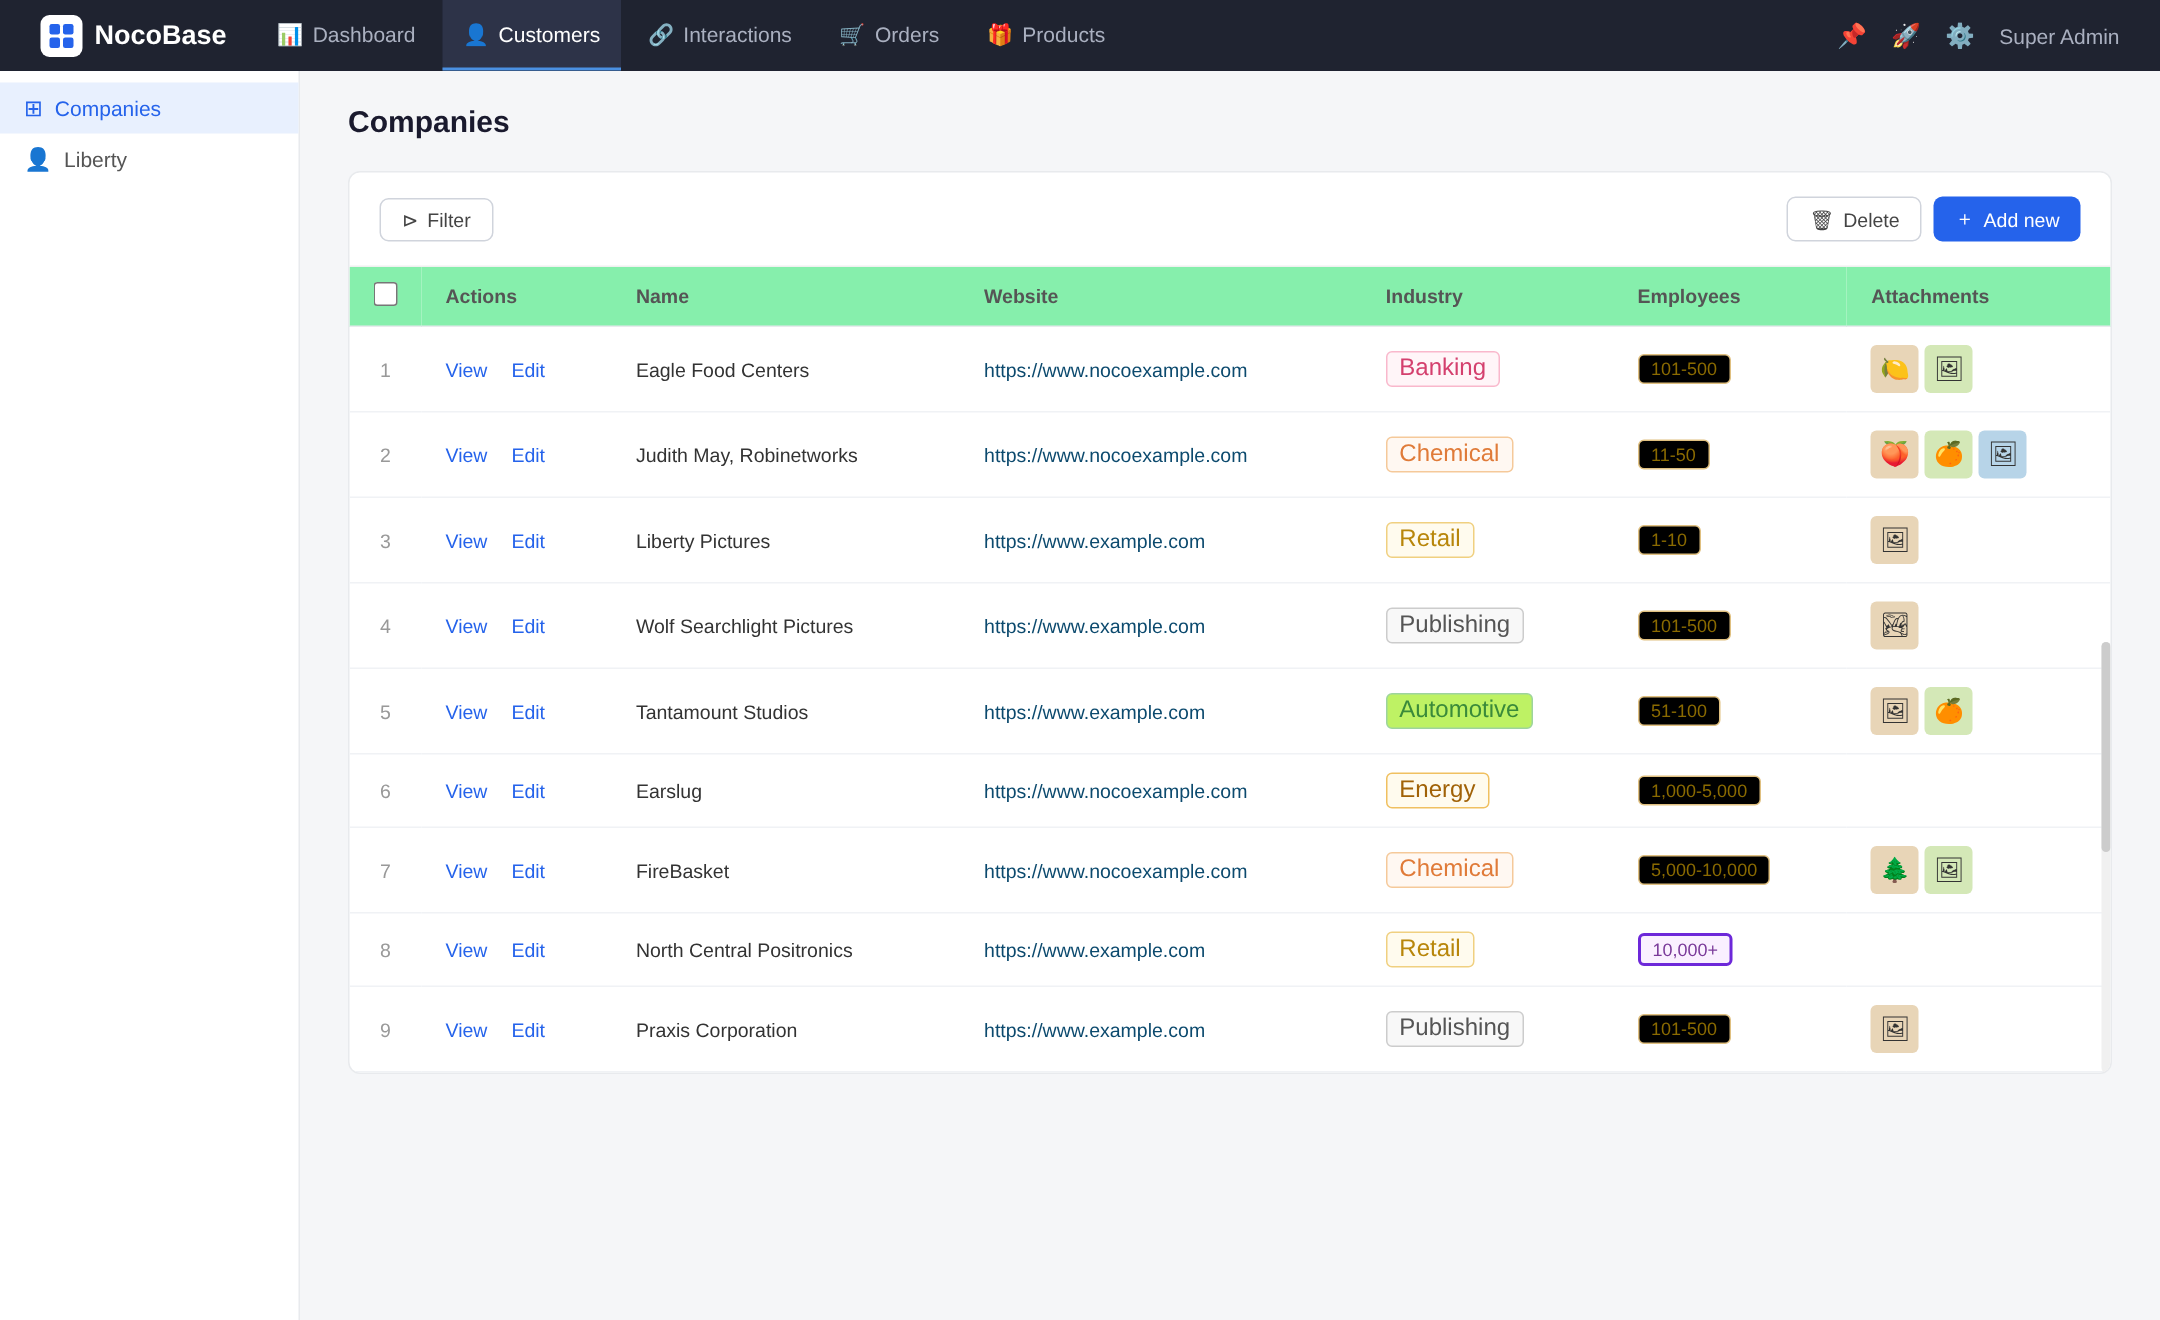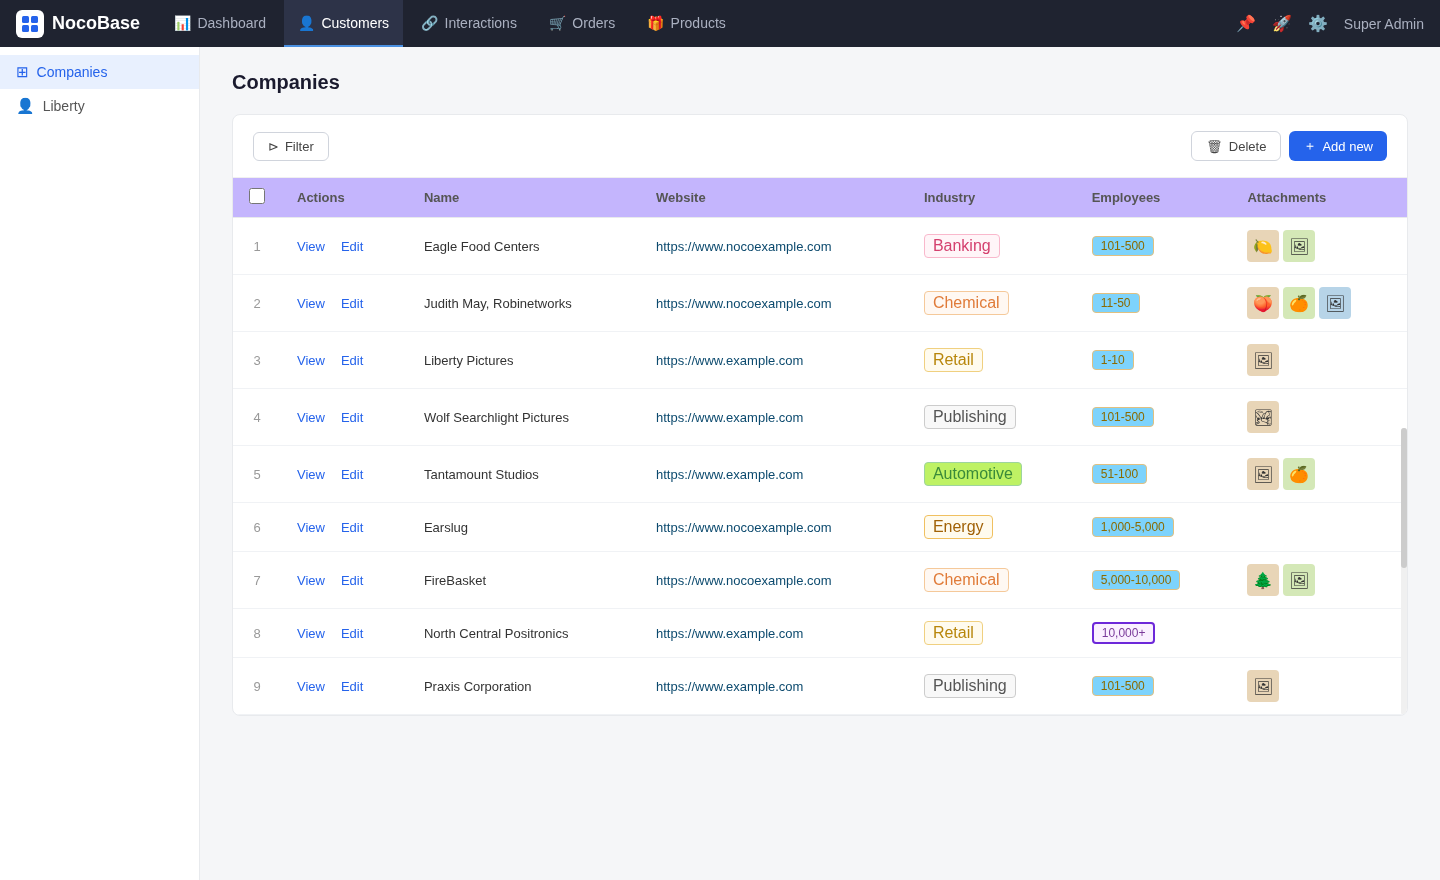--- a/index.html
+++ b/index.html
@@ -1,21 +1,21 @@
 <!DOCTYPE html>
 <html><head>
   <meta charset="utf-8">
   <style>
     * { box-sizing: border-box; margin: 0; padding: 0; }
     body { font-family: -apple-system, BlinkMacSystemFont, 'Segoe UI', sans-serif; font-size: 14px; background: #f5f6f8; color: #333; }
 
     
     .top-nav {
       display: flex; align-items: center; background: #1f2330; height: 47px;
-      padding: 0 16px; gap: 4px; position: fixed; top: 0; left: 0; right: 0; z-index: 100;
+      padding: 0 27px; gap: 4px; position: fixed; top: 0; left: 0; right: 0; z-index: 100;
     }
     .logo { display: flex; align-items: center; gap: 8px; margin-right: 16px; }
     .logo-icon { width: 28px; height: 28px; background: #fff; border-radius: 6px; display: flex; align-items: center; justify-content: center; }
     .logo-icon svg { width: 20px; height: 20px; }
     .logo-text { color: #fff; font-size: 18px; font-weight: 600; }
     .nav-item {
       display: flex; align-items: center; gap: 6px; color: #aab0c0; padding: 0 14px;
       height: 47px; cursor: pointer; font-size: 14px; text-decoration: none;
       border-bottom: 2px solid transparent;
     }
@@ -59,21 +59,21 @@
     .btn-add {
       display: flex; align-items: center; gap: 6px; padding: 6px 14px;
       border: none; border-radius: 6px; background: #2563eb;
       cursor: pointer; font-size: 13px; color: #fff; font-weight: 500;
     }
 
     
     table { width: 100%; border-collapse: collapse; }
     thead th {
       text-align: left; padding: 10px 16px; font-size: 13px; font-weight: 600;
-      color: #555; border-bottom: 1px solid #e8eaed; background: #c4b5fd;
+      color: #555; border-bottom: 1px solid #e8eaed; background: #86efac;
     }
     tbody tr { border-bottom: 1px solid #f0f2f5; }
     tbody td { padding: 12px 16px; font-size: 13px; color: #333; vertical-align: middle; }
     .row-num { color: #999; width: 40px; text-align: center; }
     .actions-cell { display: flex; gap: 16px; }
     .action-link { color: #2563eb; cursor: pointer; text-decoration: none; }
     .website-link { color: #0c4a6e; text-decoration: none; }
     .checkbox { width: 16px; height: 16px; cursor: pointer; }
 
     
@@ -84,21 +84,21 @@
     .badge-banking { color: #d4406e; border-color: #f9b8cc; background: #fff5f8; }
     .badge-chemical { color: #e07b39; border-color: #f5c99a; background: #fff8f2; }
     .badge-retail { color: #b8860b; border-color: #f0d080; background: #fffbee; }
     .badge-publishing { color: #555; border-color: #ccc; background: #f8f8f8; }
     .badge-automotive { color: #3a8a3a; border-color: #9dd49d; background: #bef264; }
     .badge-energy { color: #a16207; border-color: #f0c060; background: #fffbee; }
 
     
     .emp-badge {
       display: inline-block; padding: 2px 8px; border-radius: 4px;
-      font-size: 12px; border: 1px solid #e0c080; color: #8a6a00; background: #7dd3fc;
+      font-size: 12px; border: 1px solid #e0c080; color: #8a6a00; background: #000000;
     }
     .emp-badge-purple {
       display: inline-block; padding: 2px 8px; border-radius: 4px;
       font-size: 12px; border: 2px solid #6d28d9; color: #7a3a9a; background: #faf0ff;
     }
 
     
     .attach-cell { display: flex; gap: 4px; }
     .attach-img {
       width: 32px; height: 32px; border-radius: 4px; object-fit: cover;

